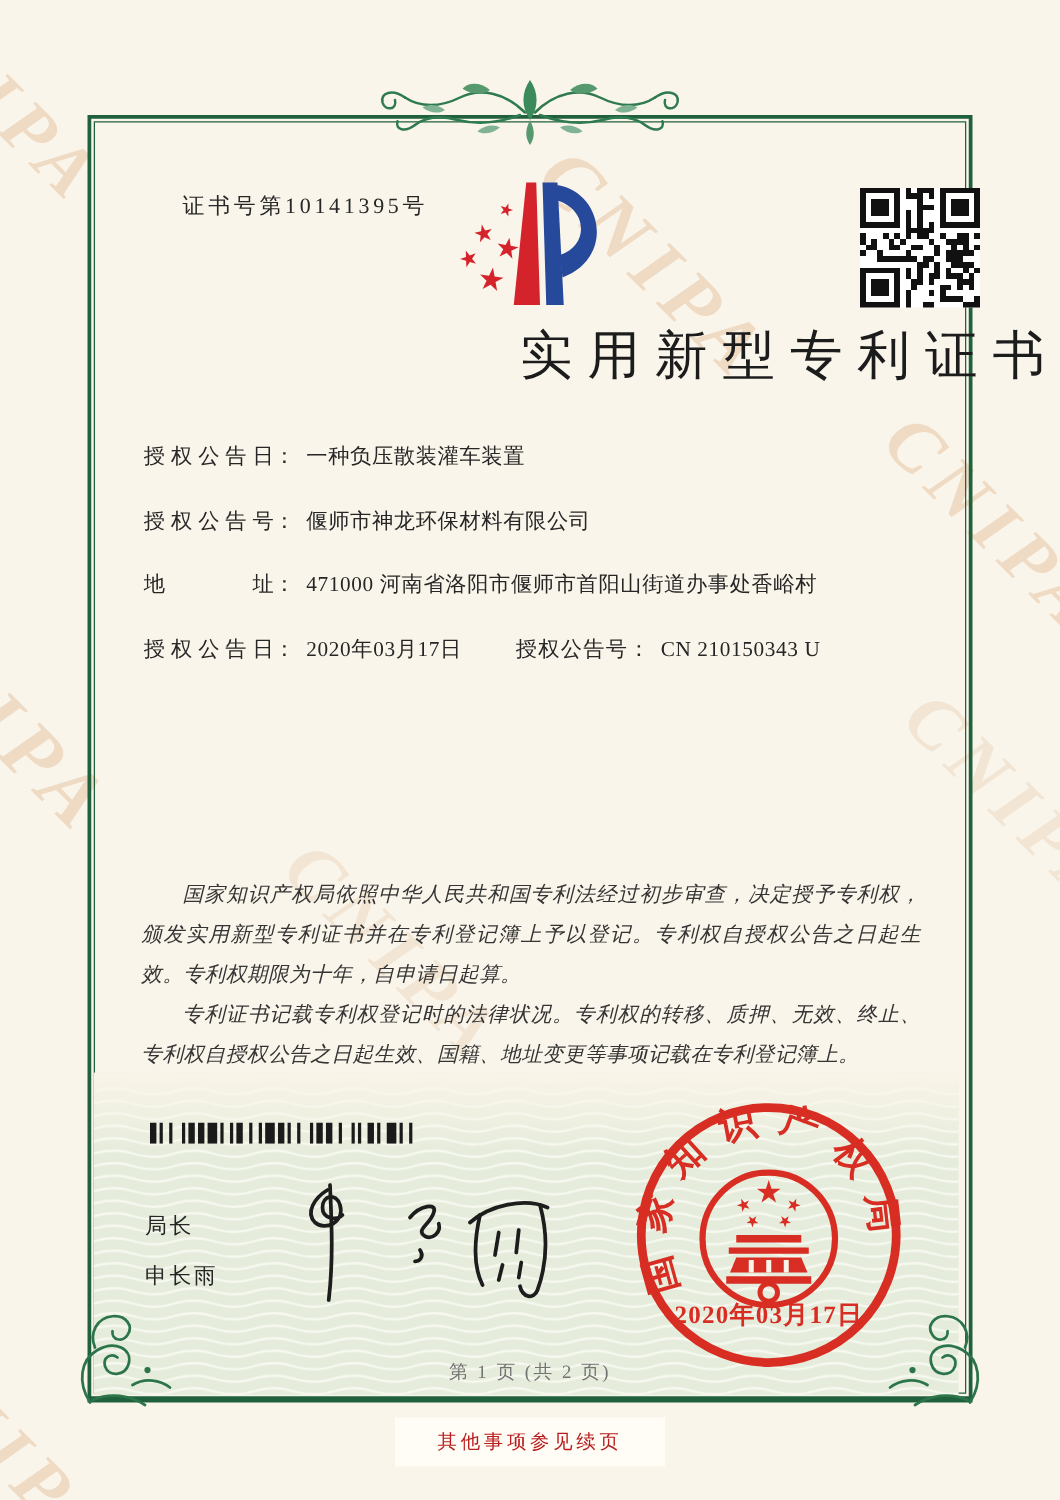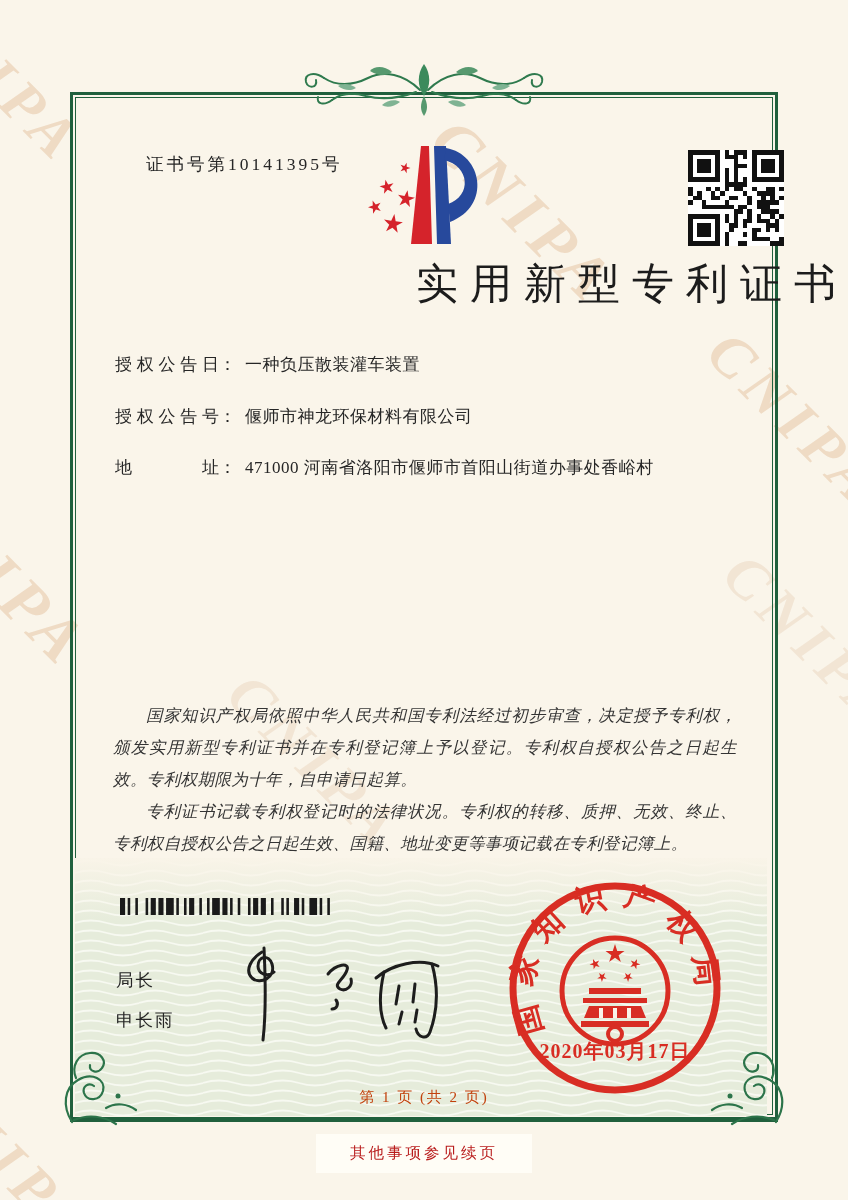--- a/index.html
+++ b/index.html
@@ -53,21 +53,21 @@
   .barcode{position:absolute;left:120px;top:898px;}
   .signer{position:absolute;left:116px;top:968px;font-size:17.5px;letter-spacing:2px;}
   .signer div{margin-bottom:16px;}
   .sig{position:absolute;left:232px;top:942px;}
   .seal{position:absolute;left:503px;top:876px;opacity:0.96;}
   .seal-arc{font-size:30px;font-weight:bold;letter-spacing:15px;fill:#d8261c;
     font-family:"Liberation Serif",serif;}
   .seal-date{font-size:20px;font-weight:bold;fill:#d8261c;letter-spacing:1px;
     font-family:"Liberation Serif",serif;}
   .page-info{position:absolute;left:0;top:1088px;width:848px;text-align:center;
-    font-size:15px;letter-spacing:2px;color:#c2410c;}
+    font-size:15px;letter-spacing:2px;color:#737373;}
   .ornament-top{position:absolute;left:296px;top:58px;}
   .corner{position:absolute;top:1046px;}
   .corner-left{left:56px;}
   .corner-right{left:706px;}
   .cont-note{
     position:absolute;left:0;top:1134px;width:848px;text-align:center;
   }
   .cont-note span{
     display:inline-block;background:#fffdf6;padding:9px 34px;
     font-size:15.5px;letter-spacing:3px;color:#b91c1c;
@@ -309,20 +309,23 @@
   <div class="fields">
     <div class="frow">
       <span class="flabel">授权公告日</span><span class="fcolon">：</span><span class="fvalue">一种负压散装灌车装置</span>
     </div>
     <div class="frow">
       <span class="flabel">授权公告号</span><span class="fcolon">：</span><span class="fvalue">偃师市神龙环保材料有限公司</span>
     </div>
     <div class="frow">
       <span class="flabel">地址</span><span class="fcolon">：</span><span class="fvalue">471000 河南省洛阳市偃师市首阳山街道办事处香峪村</span>
     </div>
+    <div class="frow frow-double">
+      <span class="flabel">授权公告日</span><span class="fcolon">：</span><span class="fvalue">2020年03月17日</span><span class="pair2"><span class="flabel2">授权公告号</span><span class="fcolon">：</span><span class="fvalue">CN 210150343 U</span></span>
+    </div>
   </div>
 
   <div class="paras">
     <p>国家知识产权局依照中华人民共和国专利法经过初步审查，决定授予专利权，颁发实用新型专利证书并在专利登记簿上予以登记。专利权自授权公告之日起生效。专利权期限为十年，自申请日起算。</p>
     <p>专利证书记载专利权登记时的法律状况。专利权的转移、质押、无效、终止、专利权自授权公告之日起生效、国籍、地址变更等事项记载在专利登记簿上。</p>
   </div>
 
   <svg id="bc" class="barcode" width="215" height="17">
       <rect x="0" y="0" width="5.119047619047619" height="17" fill="#1a1a1a"></rect>
       <rect x="7.678571428571428" y="0" width="2.5595238095238093" height="17" fill="#1a1a1a"></rect>

